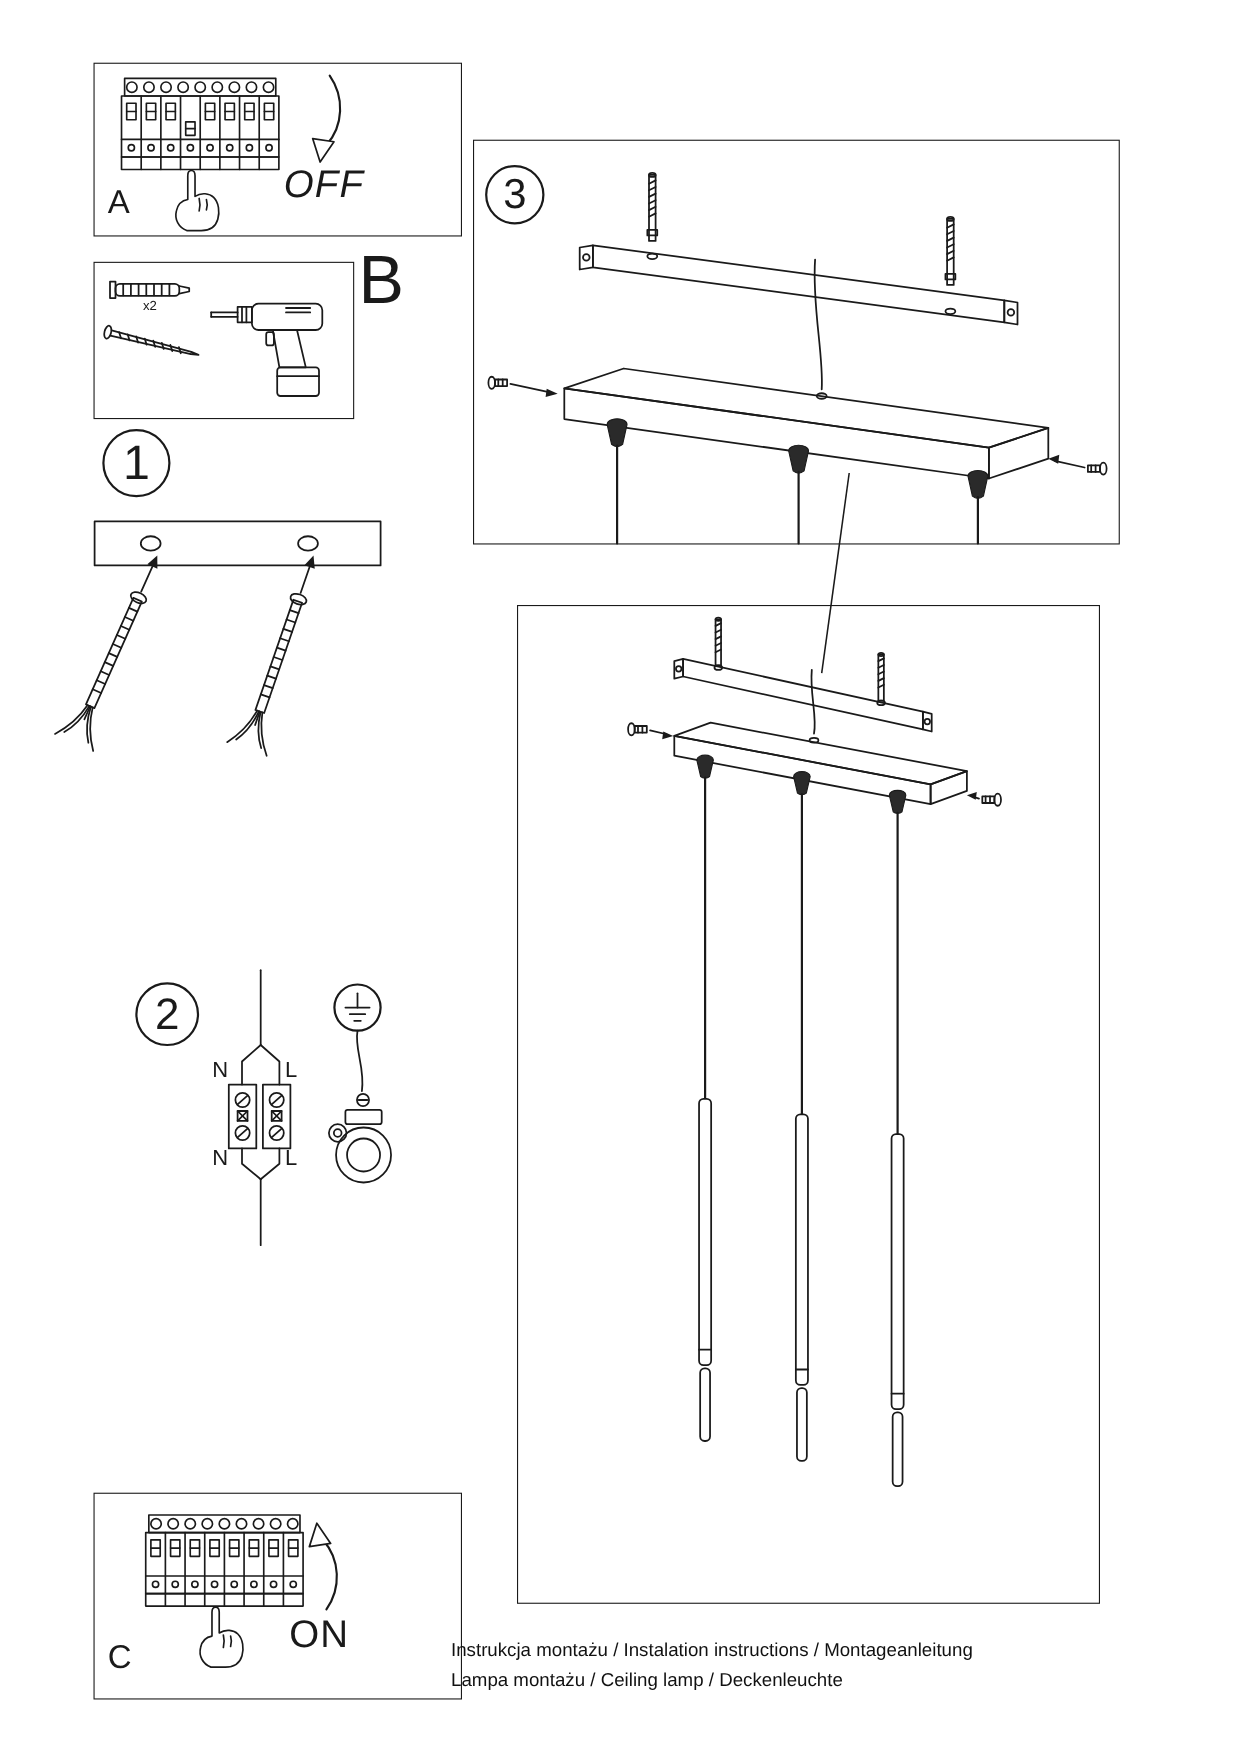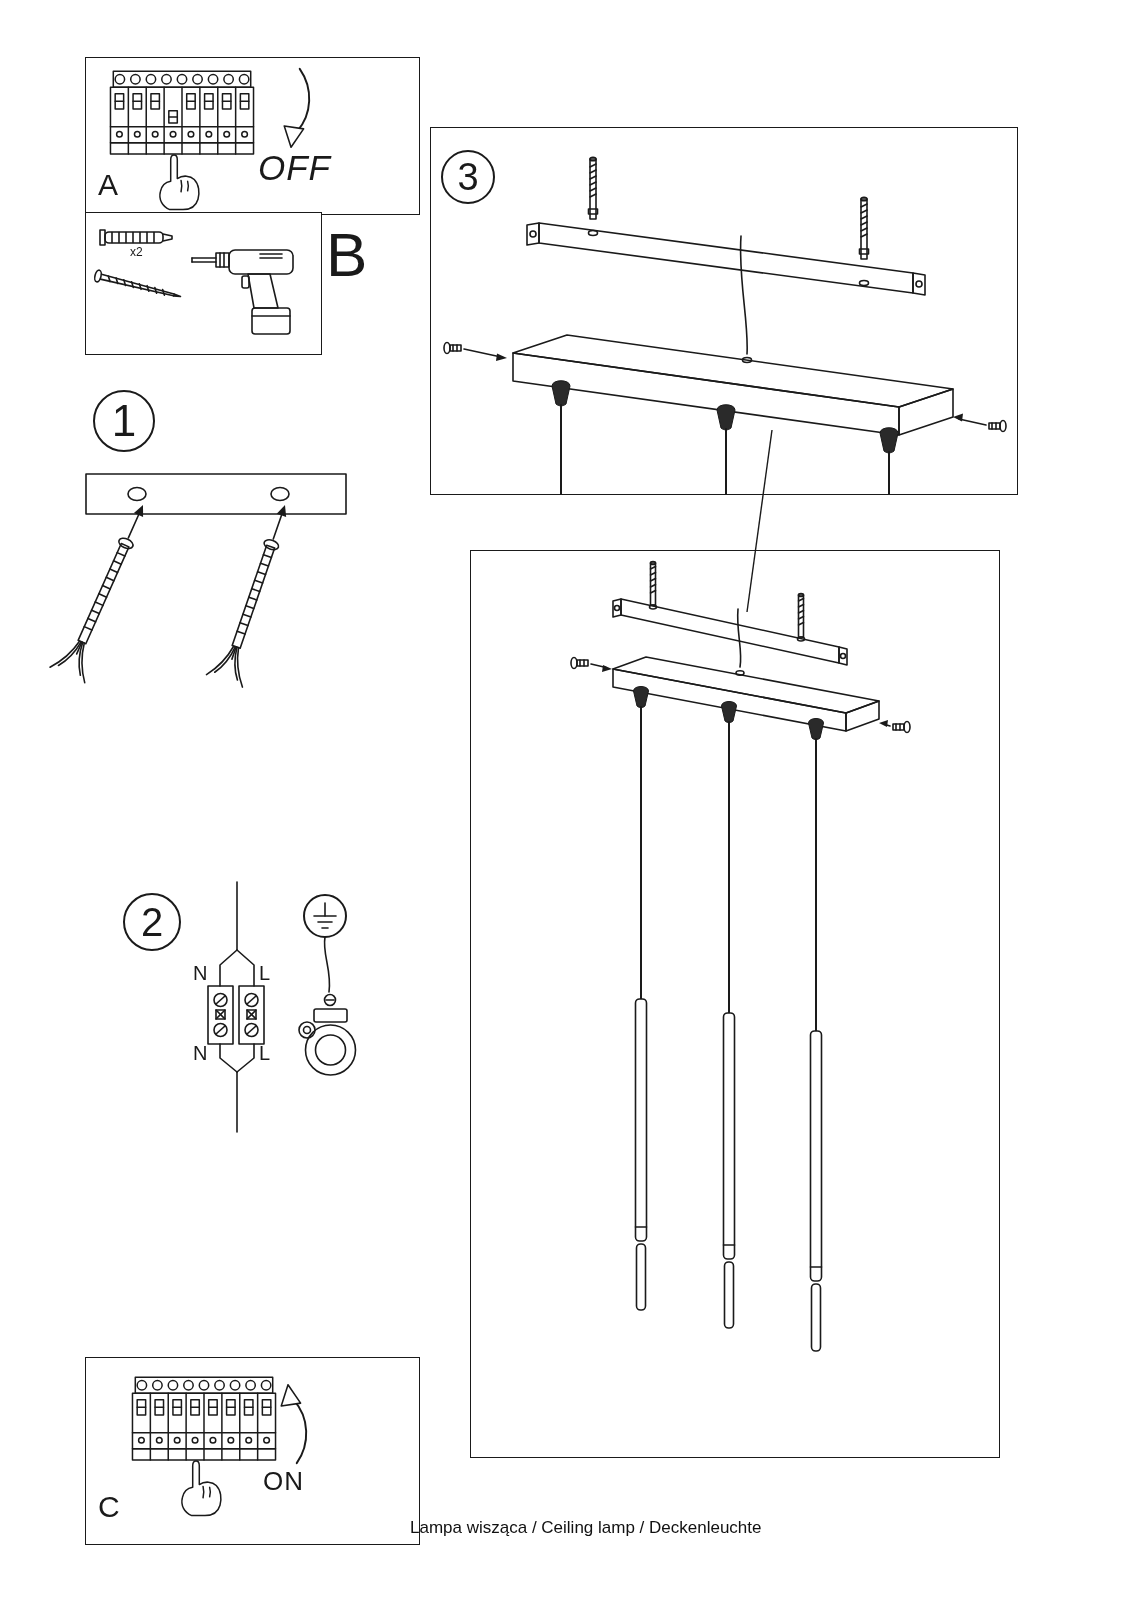--- a/index.html
+++ b/index.html
@@ -85,21 +85,21 @@
       </g>
     </svg>
     <svg class="draw" style="left:178px;top:6px" width="55" height="92" viewBox="0 0 55 95">
       <path class="s thick" d="M36,5 C50,25 49,52 33,70"></path>
       <polygon class="s wfp" points="27,86 20,64 40,67"></polygon>
     </svg>
     <span class="abs" style="left:172px;top:90px;font-size:35px;letter-spacing:1px;font-style:italic;">OFF</span>
     <span class="abs" style="left:12px;top:110px;font-size:30px;">A</span>
   </div>
 
-  <div class="box" style="left:85px;top:212px;width:237px;height:143px;">
+  <div class="box" style="left:85px;top:238px;width:237px;height:143px;">
     <svg class="draw" style="left:4px;top:5px" width="230" height="135" viewBox="0 0 230 135">
       <g class="s" transform="translate(10,12)">
         <rect x="0" y="0" width="5" height="15"></rect>
         <rect x="5" y="2" width="58" height="11" rx="4"></rect>
         <line x1="12" y1="2.5" x2="12" y2="12.5"></line>
           <line x1="19" y1="2.5" x2="19" y2="12.5"></line>
         <line x1="26" y1="2.5" x2="26" y2="12.5"></line>
           <line x1="33" y1="2.5" x2="33" y2="12.5"></line>
         <line x1="40" y1="2.5" x2="40" y2="12.5"></line>
           <line x1="47" y1="2.5" x2="47" y2="12.5"></line>
@@ -456,19 +456,20 @@
       <g class="s" transform="translate(56,90)">
         <path class="wfp" d="M17,30 L17,7 Q17,2 20.5,2 Q24,2 24,7 L24,27 C30,23 38,24 42,28 C47,33 48,42 46,49 C44,56 38,60 30,60 L16,60 C8,57 4,49 6,41 C7.5,34 11,31 17,30 Z"></path>
         <path d="M28,29 q1.5,6 0,12"></path>
           <path d="M35,30 q1.5,5 0,10"></path>
       </g>
     </svg>
     <svg class="draw" style="left:175px;top:18px" width="55" height="92" viewBox="0 0 55 95">
       <path class="s thick" d="M36,90 C50,70 49,43 33,25"></path>
       <polygon class="s wfp" points="27,9 20,31 40,28"></polygon>
     </svg>
-    <span class="abs" style="left:177px;top:108px;font-size:26px;letter-spacing:1px;">ON</span>
+    <span class="abs" style="left:177px;top:108px;font-size:35px;letter-spacing:1px;">ON</span>
     <span class="abs" style="left:12px;top:132px;font-size:30px;">C</span>
   </div>
 
-  <span class="footer" style="left:410px;top:1518px;">Lampa wisząca / Ceiling lamp / Deckenleuchte</span>
+  <span class="footer" style="left:410px;top:1490px;">Instrukcja montażu / Instalation instructions / Montageanleitung</span>
+  <span class="footer" style="left:410px;top:1518px;">Lampa montażu / Ceiling lamp / Deckenleuchte</span>
 
 </div>
 
 </body></html>

